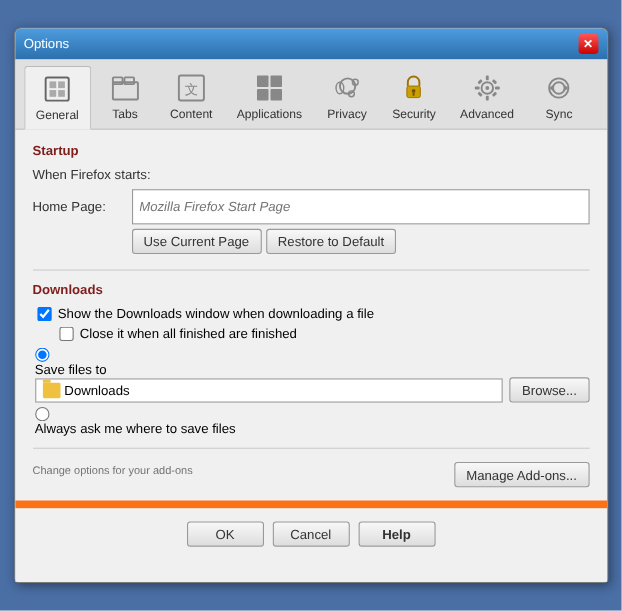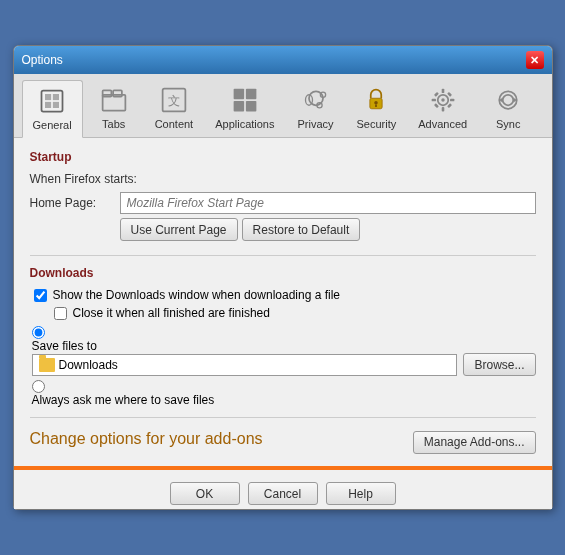--- a/index.html
+++ b/index.html
@@ -113,21 +113,21 @@
       height: 22px;
       font-size: 12px;
       padding: 0 4px;
       border: 1px solid #999;
       background: white;
       min-width: 200px;
       appearance: auto;
     }
     .homepage-input {
       width: 100%;
-      height: 22px;
+      height: 32px;
       border: 1px solid #999;
       font-size: 12px;
       padding: 0 6px;
       color: #888;
       font-style: italic;
       background: white;
     }
     .homepage-row {
       display: flex;
       align-items: center;
@@ -203,35 +203,35 @@
       border: 1px solid #999;
       background: white;
       height: 22px;
       padding: 0 6px;
       font-size: 12px;
     }
     .addons-section {
       margin-top: 12px;
     }
     .addons-desc {
-      color: #a16207;
-      font-size: 16px;
+      color: #737373;
+      font-size: 10px;
       margin-bottom: 6px;
     }
     .addons-row {
       display: flex;
       align-items: center;
       justify-content: space-between;
     }
     .footer {
       display: flex;
       justify-content: center;
       gap: 8px;
-      padding: 12px 0 4px 0;
-      border-top: 4px solid #f97316;
+      padding: 12px 0 32px 0;
+      border-top: 7px solid #f97316;
       margin: 0 0;
       background: #f0f0f0;
       align-items: flex-end;
     }
     .footer .btn {
       min-width: 70px;
     }
     
     .icon-svg {
       width: 28px;
@@ -405,15 +405,15 @@
         <span class="addons-desc">Change options for your add-ons</span>
         <button class="btn">Manage Add-ons...</button>
       </div>
     </div>
 
   </div>
 
   <div class="footer">
     <button class="btn" style="min-width:70px;">OK</button>
     <button class="btn" style="min-width:70px;">Cancel</button>
-    <button class="btn" style="min-width:70px;">Help</button>
+    <button class="btn" style="min-width:70px;font-weight:bold;">Help</button>
   </div>
 </div>
 
 </body></html>

